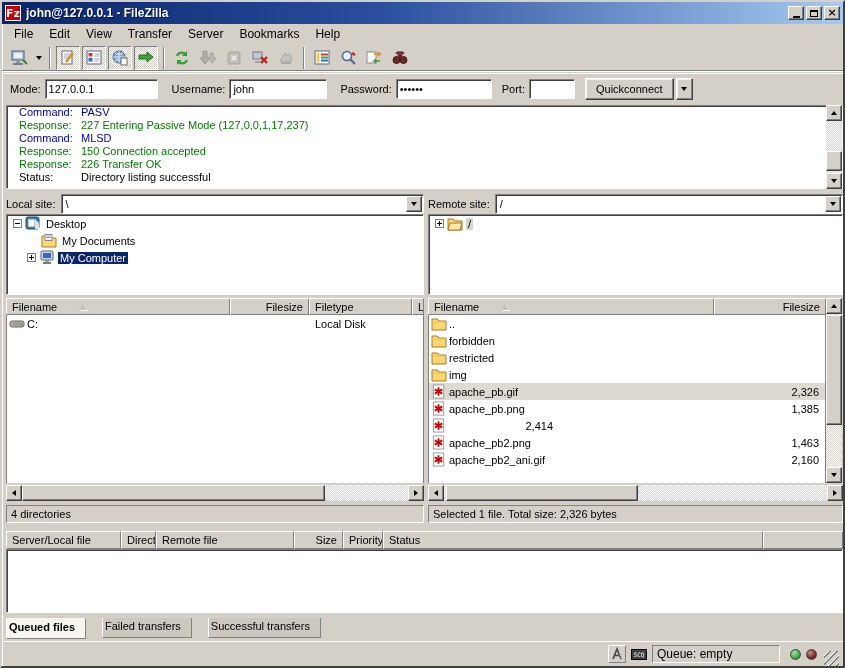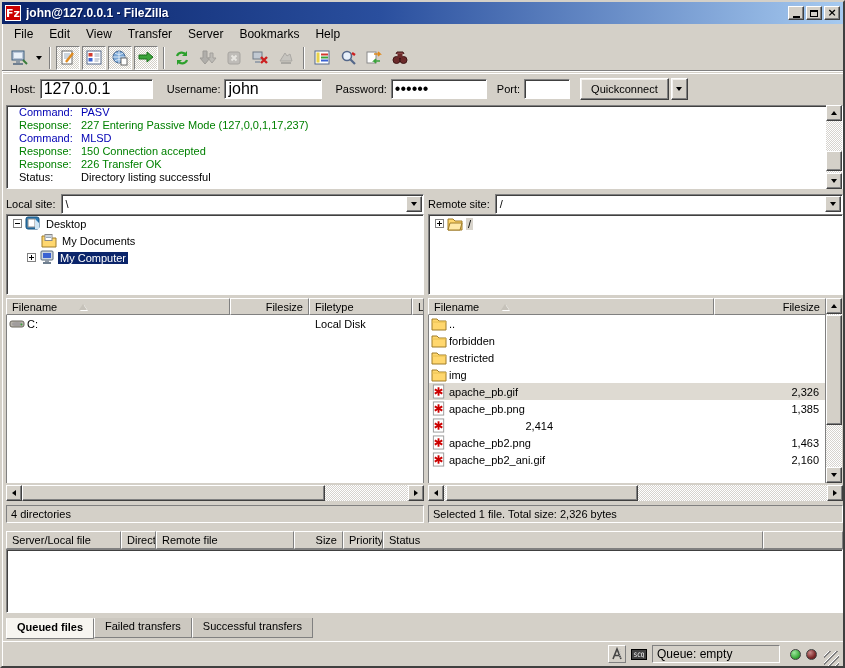--- a/index.html
+++ b/index.html
@@ -41,21 +41,21 @@
   .tbtn.disabled svg { filter:grayscale(1) opacity(.45); }
   .tbtn-drop { width:13px; height:24px; display:flex; align-items:center; justify-content:center; }
   .tsep { width:2px; height:22px; margin:0 4px; border-left:1px solid #808080; border-right:1px solid #fff; }
   .arrow-down { width:0; height:0; border-left:3px solid transparent; border-right:3px solid transparent; border-top:4px solid #000; }
 
   
   .quickbar { position:absolute; left:0; top:71px; right:0; height:30px; display:flex; align-items:center; padding-left:8px;
               border-top:1px solid #fff; }
   .quickbar label { margin-right:4px; }
   .qc-input { height:20px; background:#fff; border:1px solid; border-color:#808080 #fff #fff #808080;
-              box-shadow:inset 1px 1px 0 #404040; font-family:inherit; font-size:16px; padding:2px 3px; outline:none; }
+              box-shadow:inset 1px 1px 0 #404040; font-family:inherit; font-size:11px; padding:2px 3px; outline:none; }
   .qc-btn { height:22px; padding:0 10px; font-size:11px; margin-left:10px; }
   .qc-drop { width:17px; height:22px; margin-left:2px; display:flex; align-items:center; justify-content:center; }
 
   
   .msglog { position:absolute; left:4px; top:103px; width:837px; height:84px; background:#fff;
             border:1px solid; border-color:#808080 #fff #fff #808080; box-shadow:inset 1px 1px 0 #404040; overflow:hidden; }
   .log-line { display:flex; height:13px; line-height:13px; white-space:nowrap; }
   .log-label { width:74px; padding-left:12px; flex:none; }
   .log-line.command { color:#0000b4; }
   .log-line.response { color:#008000; }
@@ -108,21 +108,21 @@
 
   .pane-status { position:absolute; top:503px; height:18px; border:1px solid; border-color:#808080 #fff #fff #808080;
                  display:flex; align-items:center; padding-left:4px; }
 
   
   .qheader { position:absolute; top:529px; left:4px; height:18px; display:flex; width:837px; }
   .qbody { position:absolute; top:547px; left:4px; width:837px; height:64px; background:#fff;
            border:1px solid; border-color:#808080 #fff #fff #808080; box-shadow:inset 1px 1px 0 #404040; }
   .tabs { position:absolute; top:616px; left:4px; height:21px; display:flex; }
   .tab { border:1px solid; border-color:#fff #808080 #808080 #fff; border-top:none; background:#ccc8c0;
-         padding:2px 10px 0 10px; margin-right:0; height:20px; }
+         padding:2px 10px 0 2px; margin-right:16px; height:20px; }
   .tab.active { background:#f7f5f0; font-weight:bold; border-top:1px solid #f7f5f0; height:21px; }
 
   
   .statusbar { position:absolute; left:0; right:0; bottom:0; height:25px; border-top:1px solid #fff;
                box-shadow:0 1px 0 #808080; display:flex; align-items:center; justify-content:flex-end; padding-right:4px; }
   .sb-icon { width:18px; height:18px; margin-right:4px; display:flex; align-items:center; justify-content:center; }
   .sb-panel { width:128px; height:18px; border:1px solid; border-color:#808080 #fff #fff #808080;
               display:flex; align-items:center; padding-left:4px; margin-right:10px; font-size:12px; }
   .led { width:11px; height:11px; border-radius:50%; margin-right:5px; border:1px solid #404040; }
   .grip { width:15px; height:15px; margin-left:2px; align-self:flex-end;
@@ -261,21 +261,21 @@
       <svg width="18" height="18" viewBox="0 0 18 18">
         <circle cx="5.5" cy="11" r="3.5" fill="#6b2a2a" stroke="#401616"></circle>
         <circle cx="12.5" cy="11" r="3.5" fill="#6b2a2a" stroke="#401616"></circle>
         <rect x="6.5" y="4" width="5" height="5" fill="#6b2a2a"></rect>
         <path d="M5 5l1-2h6l1 2" fill="#844" stroke="#401616"></path>
       </svg>
     </div>
   </div>
 
   <div class="quickbar">
-    <label>Host:</label>
+    <label>Mode:</label>
     <input class="qc-input" style="width: 113px;" value="127.0.0.1">
     <label style="margin-left:14px">Username:</label>
     <input class="qc-input" style="width: 98px;" value="john">
     <label style="margin-left:13px">Password:</label>
     <input class="qc-input" style="width: 96px;" value="••••••">
     <label style="margin-left:10px">Port:</label>
     <input class="qc-input" style="width: 46px;" value="">
     <button class="qc-btn btn3d">Quickconnect</button>
     <div class="qc-drop btn3d">
         <div class="arrow-down"></div>

